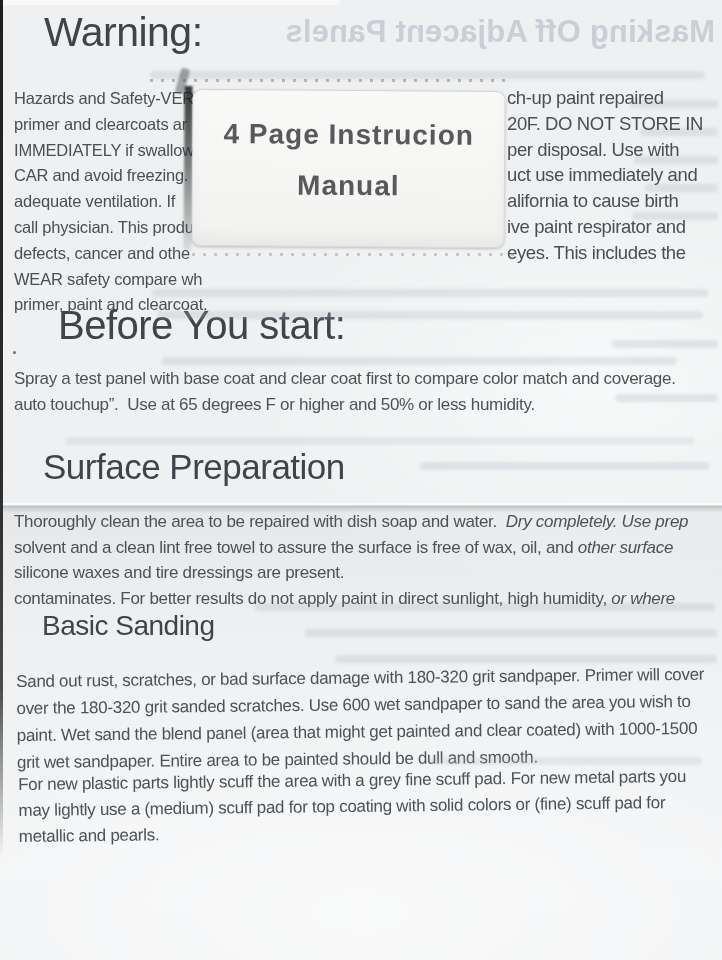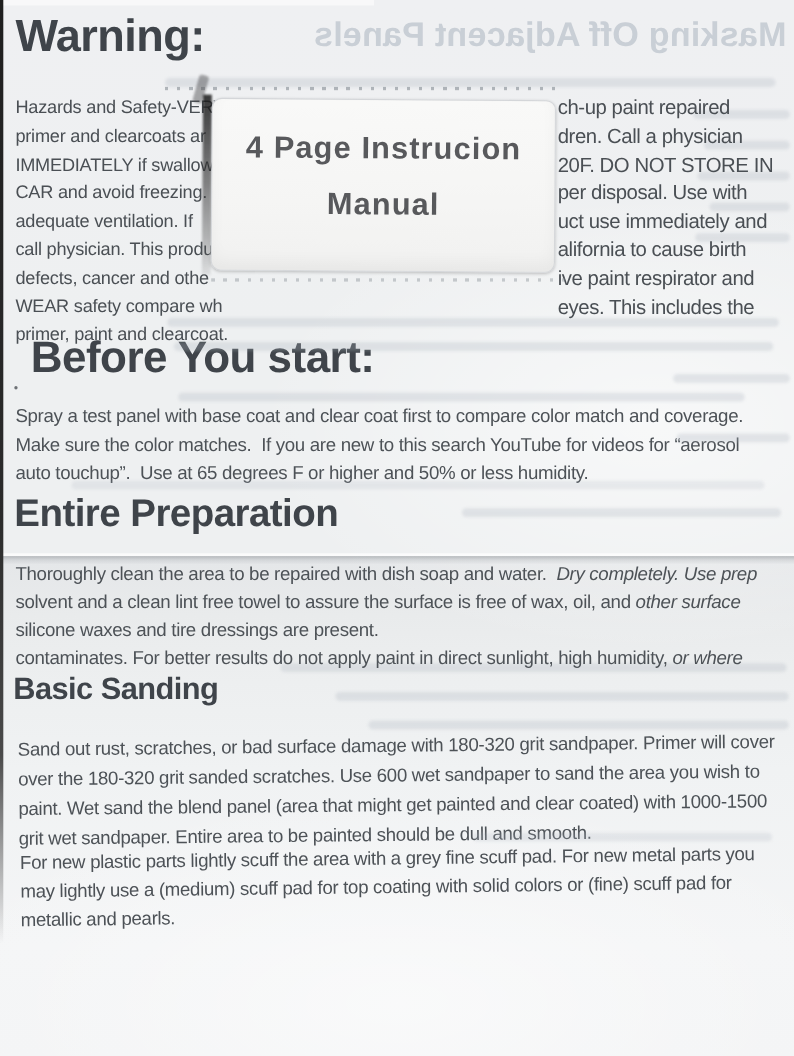--- a/index.html
+++ b/index.html
@@ -7,21 +7,21 @@
     position:relative;width:722px;height:960px;overflow:hidden;
     font-family:"Liberation Sans",sans-serif;
     background:
       radial-gradient(ellipse 520px 300px at 82% 40%, rgba(255,255,255,0.55), rgba(255,255,255,0) 70%),
       radial-gradient(ellipse 600px 260px at 50% 95%, rgba(255,255,255,0.5), rgba(255,255,255,0) 75%),
       linear-gradient(180deg,#eff0f2 0px,#eef0f1 300px,#eef0f1 505px,#e5e7e9 512px,#e9ebec 560px,#edeff0 620px,#f0f2f3 700px,#f4f5f6 860px,#f3f4f5 960px);
   }
   .abs{position:absolute;}
   .ln{white-space:pre;}
   
-  .h{color:#3f444a;letter-spacing:-0.5px;font-weight:700;line-height:1.1;}
+  .h{color:#3f444a;letter-spacing:-0.5px;font-weight:400;line-height:1.1;margin-left:30px;}
   
   .body-ink{color:#4d5257;}
   .warn-left{left:14px;top:86px;font-size:16.5px;line-height:25.8px;letter-spacing:-0.2px;color:#4a4f54;z-index:2;}
   .warn-right{left:507px;top:85px;font-size:18.5px;line-height:25.8px;letter-spacing:-0.4px;color:#4a4f54;z-index:2;}
   .para{font-size:17px;line-height:25.5px;letter-spacing:-0.3px;}
   .ital{font-style:italic;}
   
   .left-edge{left:0;top:0;width:3px;height:858px;z-index:9;
     background:linear-gradient(180deg,#1f1f1f 0%,#2b2b2b 55%,#4a4a4a 80%,rgba(90,90,90,0) 100%);}
   .top-strip{left:0;top:0;width:340px;height:5px;background:rgba(255,255,255,0.55);z-index:8;}
@@ -84,21 +84,20 @@
     <div class="ln">CAR and avoid freezing.</div>
     <div class="ln">adequate ventilation. If</div>
     <div class="ln">call physician. This produ</div>
     <div class="ln">defects, cancer and othe</div>
     <div class="ln">WEAR safety compare wh</div>
     <div class="ln">primer, paint and clearcoat.</div>
   </div>
 
   <div class="abs warn-right">
     <div class="ln">ch-up paint repaired</div>
-    <div class="ln">dren. Call a physician</div>
     <div class="ln">20F. DO NOT STORE IN</div>
     <div class="ln">per disposal. Use with</div>
     <div class="ln">uct use immediately and</div>
     <div class="ln">alifornia to cause birth</div>
     <div class="ln">ive paint respirator and</div>
     <div class="ln">eyes. This includes the</div>
   </div>
 
   <div class="abs perf" style="left:150px;top:79px;width:362px;"></div>
   <div class="abs perf" style="left:192px;top:253px;width:330px;opacity:.7;"></div>
@@ -106,25 +105,24 @@
   <div class="abs sticker-shadow"></div>
   <div class="abs sticker">
     <div class="st-ln">4 Page Instrucion</div>
     <div class="st-ln">Manual</div>
   </div>
 
   <div class="abs h" style="left:28px;top:303px;font-size:40px;">Before You start:</div>
   <div class="abs dot"></div>
   <div class="abs para body-ink" style="left:14px;top:366px;">
     <div class="ln">Spray a test panel with base coat and clear coat first to compare color match and coverage.</div>
-    <div class="ln">Make sure the color matches.  If you are new to this search YouTube for videos for “aerosol</div>
     <div class="ln">auto touchup”.  Use at 65 degrees F or higher and 50% or less humidity.</div>
   </div>
 
-  <div class="abs h" style="left:13px;top:448px;font-size:35px;">Entire Preparation</div>
+  <div class="abs h" style="left:13px;top:448px;font-size:35px;">Surface Preparation</div>
   <div class="abs para body-ink" style="left:14px;top:509px;z-index:4;">
     <div class="ln"><span>Thoroughly clean the area to be repaired with dish soap and water.  </span><span class="ital">Dry completely. Use prep</span></div>
     <div class="ln"><span>solvent and a clean lint free towel to assure the surface is free of wax, oil, and </span><span class="ital">other surface</span></div>
     <div class="ln"><span>silicone waxes and tire dressings are present.</span><span class="ital"></span></div>
     <div class="ln"><span>contaminates. For better results do not apply paint in direct sunlight, high humidity, </span><span class="ital">or where</span></div>
   </div>
 
   <div class="abs h" style="left:12px;top:611px;font-size:28px;">Basic Sanding</div>
   <div class="abs para body-ink" style="left:16px;top:668px;line-height:27px;transform:rotate(-0.6deg);transform-origin:left top;">
     <div class="ln">Sand out rust, scratches, or bad surface damage with 180-320 grit sandpaper. Primer will cover</div>

